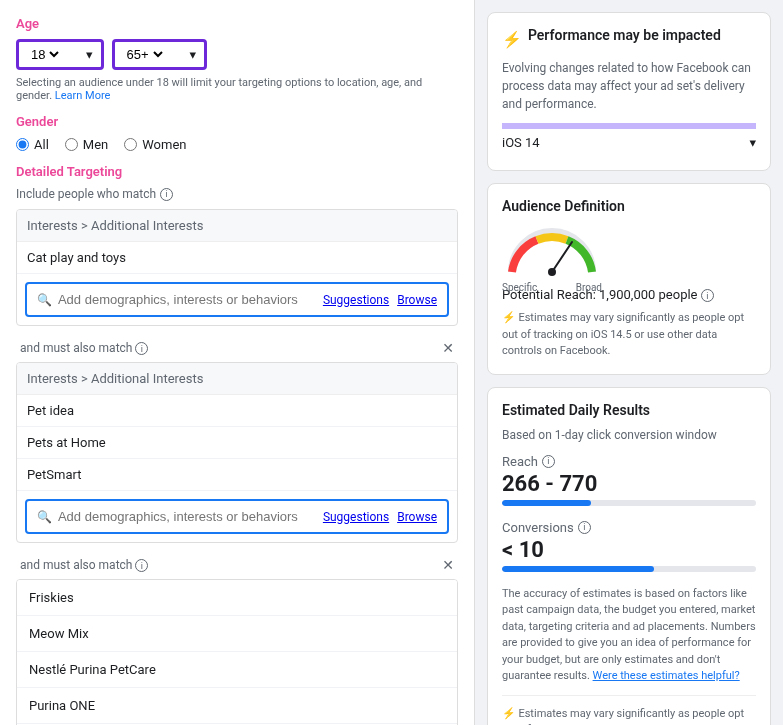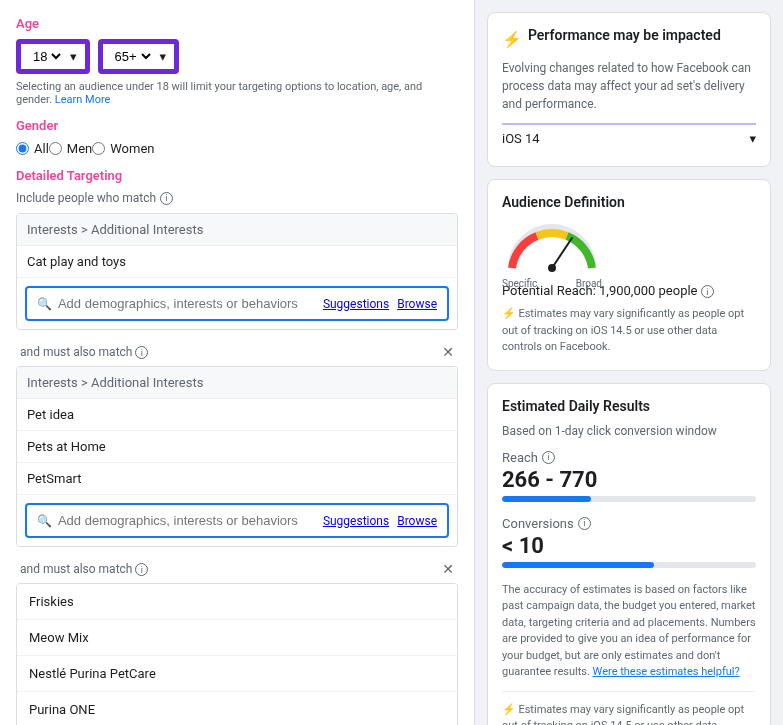--- a/index.html
+++ b/index.html
@@ -9,27 +9,27 @@
 
     
     .left-panel { flex: 0 0 475px; background: #fff; padding: 16px; overflow-y: auto; border-right: 1px solid #ddd; }
 
     
     .right-panel { flex: 1; padding: 12px; overflow-y: auto; }
 
     
     .section-label { font-weight: 600; font-size: 13px; margin-bottom: 8px; color: #ec4899; }
     .age-row { display: flex; align-items: center; gap: 8px; margin-bottom: 6px; }
-    .age-select { display: flex; align-items: center; border: 5px solid #6d28d9; border-radius: 4px; padding: 4px 8px; background: #fff; cursor: pointer; font-size: 13px; gap: 6px; }
+    .age-select { display: flex; align-items: center; border: 3px solid #6d28d9; border-radius: 4px; padding: 4px 8px; background: #fff; cursor: pointer; font-size: 13px; gap: 24px; }
     .age-select select { border: none; outline: none; background: transparent; font-size: 13px; cursor: pointer; }
     .warning-text { font-size: 11px; color: #606770; margin-bottom: 12px; }
     .warning-text a { color: #1877f2; text-decoration: none; }
 
     
-    .gender-row { display: flex; align-items: center; margin-bottom: 12px; }
+    .gender-row { display: flex; align-items: center; gap: 16px; margin-bottom: 12px; }
     .radio-option { display: flex; align-items: center; gap: 5px; cursor: pointer; }
     .radio-option input[type="radio"] { accent-color: #1877f2; }
 
     
     .detailed-targeting { margin-bottom: 8px; }
     .include-label { font-size: 12px; color: #606770; display: flex; align-items: center; gap: 4px; margin-bottom: 8px; }
 
     
     .targeting-block { border: 1px solid #ddd; border-radius: 4px; margin-bottom: 8px; overflow: hidden; }
     .breadcrumb { padding: 8px 10px; font-size: 13px; color: #1877f2; background: #f7f8fa; border-bottom: 1px solid #eee; }
@@ -53,21 +53,21 @@
 
     
     .scrollable::-webkit-scrollbar { width: 6px; }
     .scrollable::-webkit-scrollbar-track { background: #f0f2f5; }
     .scrollable::-webkit-scrollbar-thumb { background: #bcc0c4; border-radius: 3px; }
 
     
     .card { background: #fff; border-radius: 8px; padding: 14px; margin-bottom: 12px; border: 1px solid #ddd; }
     .card-title { font-weight: 600; font-size: 14px; margin-bottom: 8px; color: #1c1e21; }
     .card-text { font-size: 12px; color: #606770; line-height: 1.5; margin-bottom: 10px; }
-    .ios-dropdown { display: flex; justify-content: space-between; align-items: center; font-size: 13px; padding: 6px 0; border-top: 2px solid #c4b5fd; cursor: pointer; }
+    .ios-dropdown { display: flex; justify-content: space-between; align-items: center; font-size: 13px; padding: 6px 0; border-top: 6px solid #c4b5fd; cursor: pointer; }
 
     
     .perf-icon { color: #1877f2; font-size: 16px; margin-right: 6px; }
     .card-title-row { display: flex; align-items: center; margin-bottom: 8px; }
 
     
     .gauge-container { display: flex; align-items: flex-start; gap: 12px; margin-bottom: 10px; }
     .gauge { width: 100px; height: 55px; position: relative; }
     .gauge-label { display: flex; justify-content: space-between; font-size: 10px; color: #606770; margin-top: 2px; }
     .gauge-desc { font-size: 12px; color: #606770; flex: 1; line-height: 1.5; }

